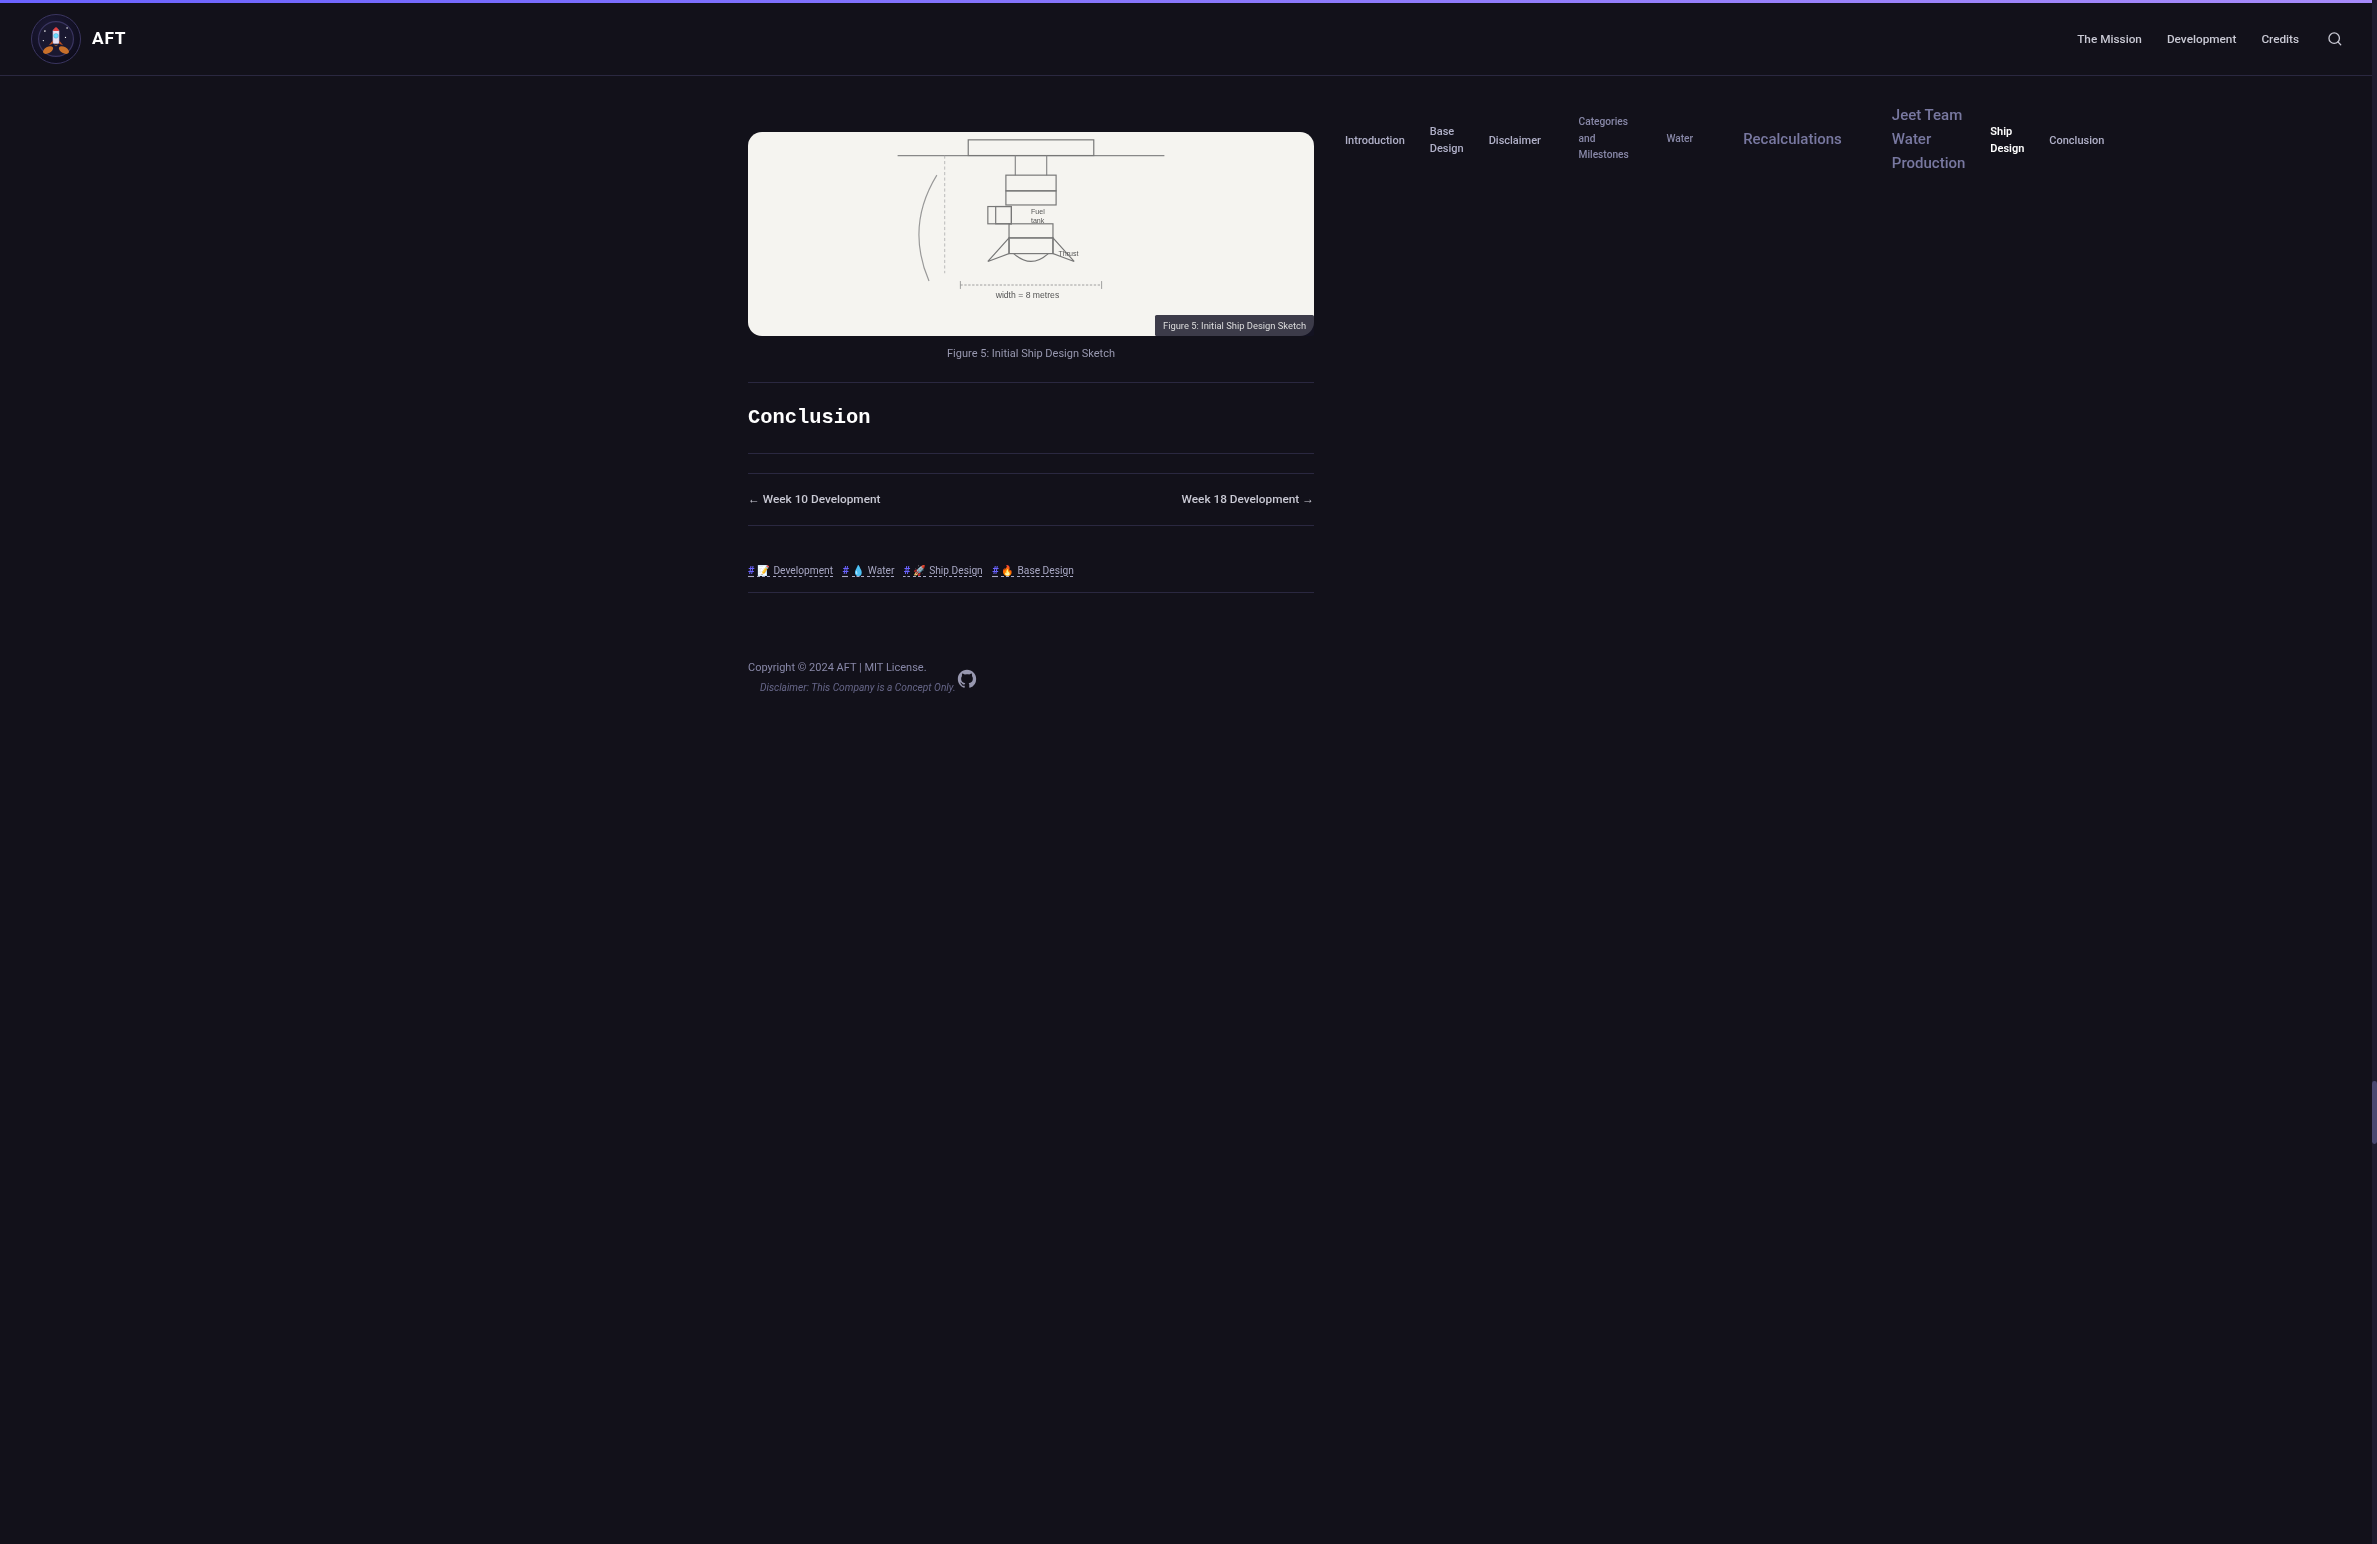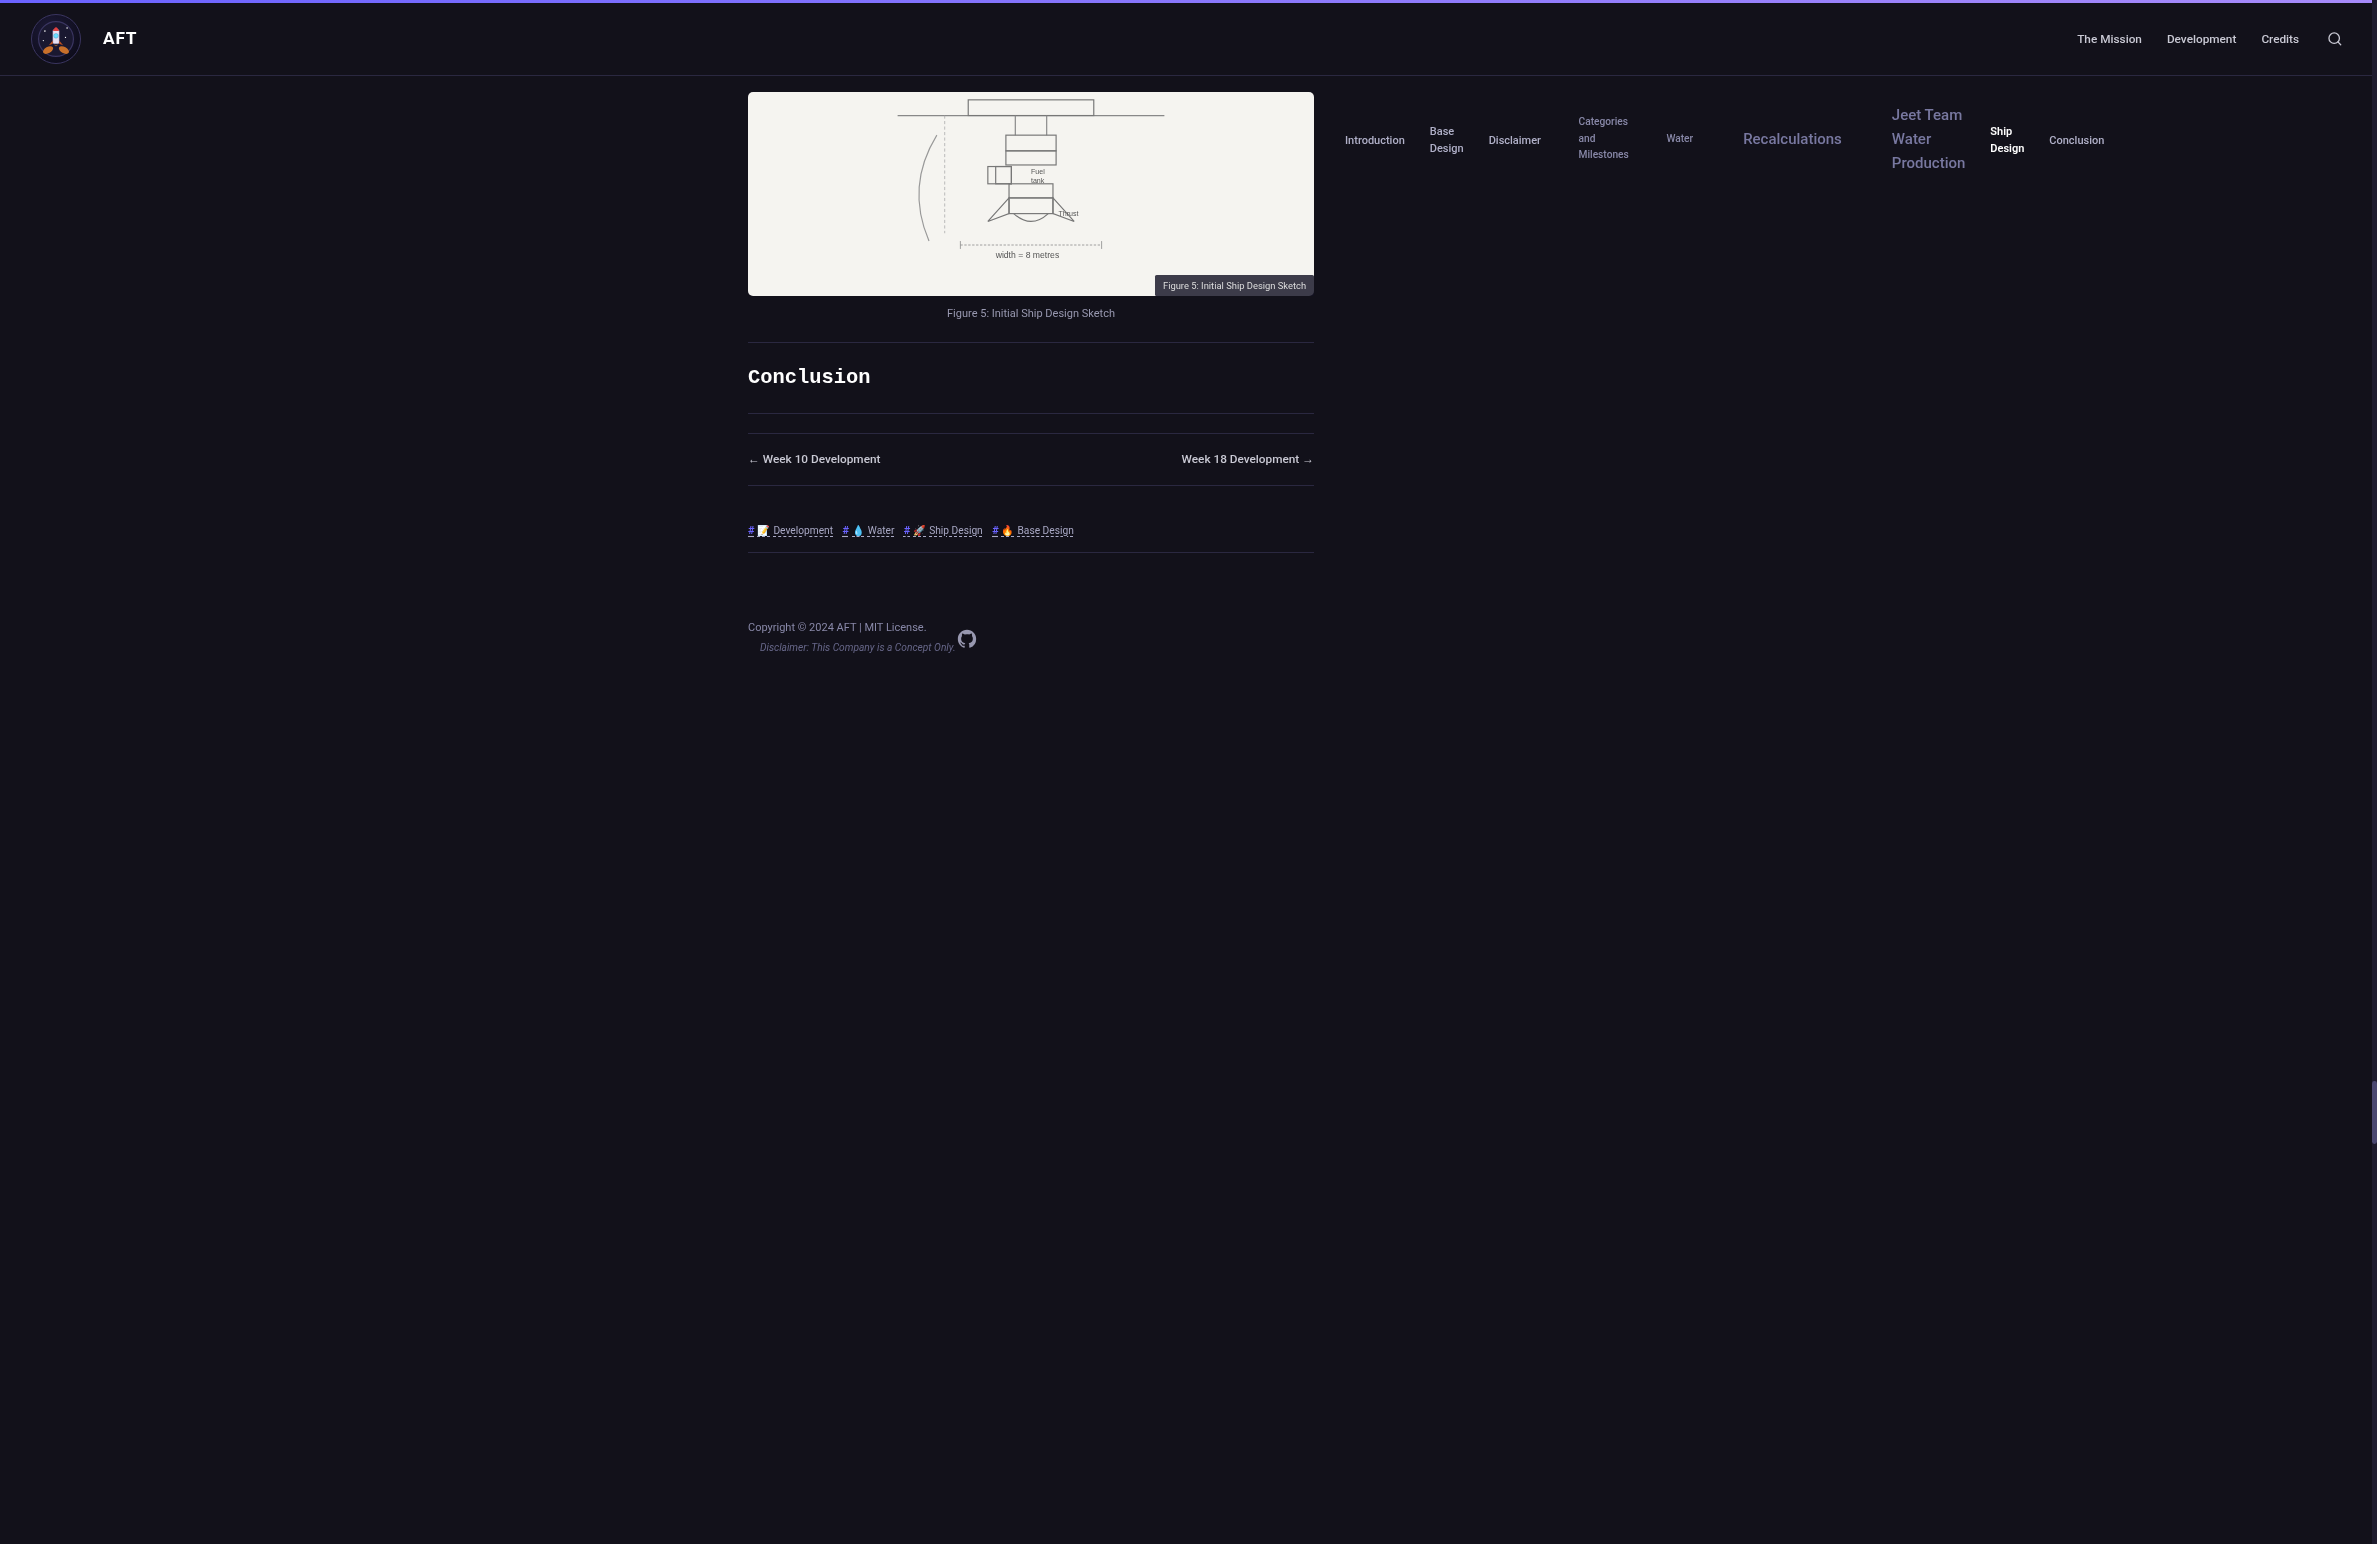--- a/index.html
+++ b/index.html
@@ -25,21 +25,21 @@
       padding: 11px 31px;
       display: flex;
       align-items: center;
       justify-content: space-between;
       border-bottom: 0.8px solid #2a2840;
     }
 
     .logo-area {
       display: flex;
       align-items: center;
-      gap: 22px;
+      gap: 11px;
       text-decoration: none;
       color: #fff;
     }
 
     .logo-circle {
       width: 50px;
       height: 50px;
       border-radius: 50%;
       background: radial-gradient(circle at 40% 35%, #1e1b3a 0%, #0d0c1a 80%);
       border: 1.6px solid #3a3560;
@@ -146,26 +146,27 @@
 
     
     .figure-container {
       position: relative;
       margin-bottom: 9.4px;
     }
 
     .figure-img {
       width: 100%;
       background: #f5f4f0;
-      border-radius: 5px;
+      border-radius: 14px;
       overflow: hidden;
       display: flex;
       align-items: center;
       justify-content: center;
       min-height: 204px;
+      margin-top: 40px;
     }
 
     .sketch-svg {
       width: 100%;
       height: 204px;
     }
 
     .figure-overlay-caption {
       position: absolute;
       bottom: 0;

